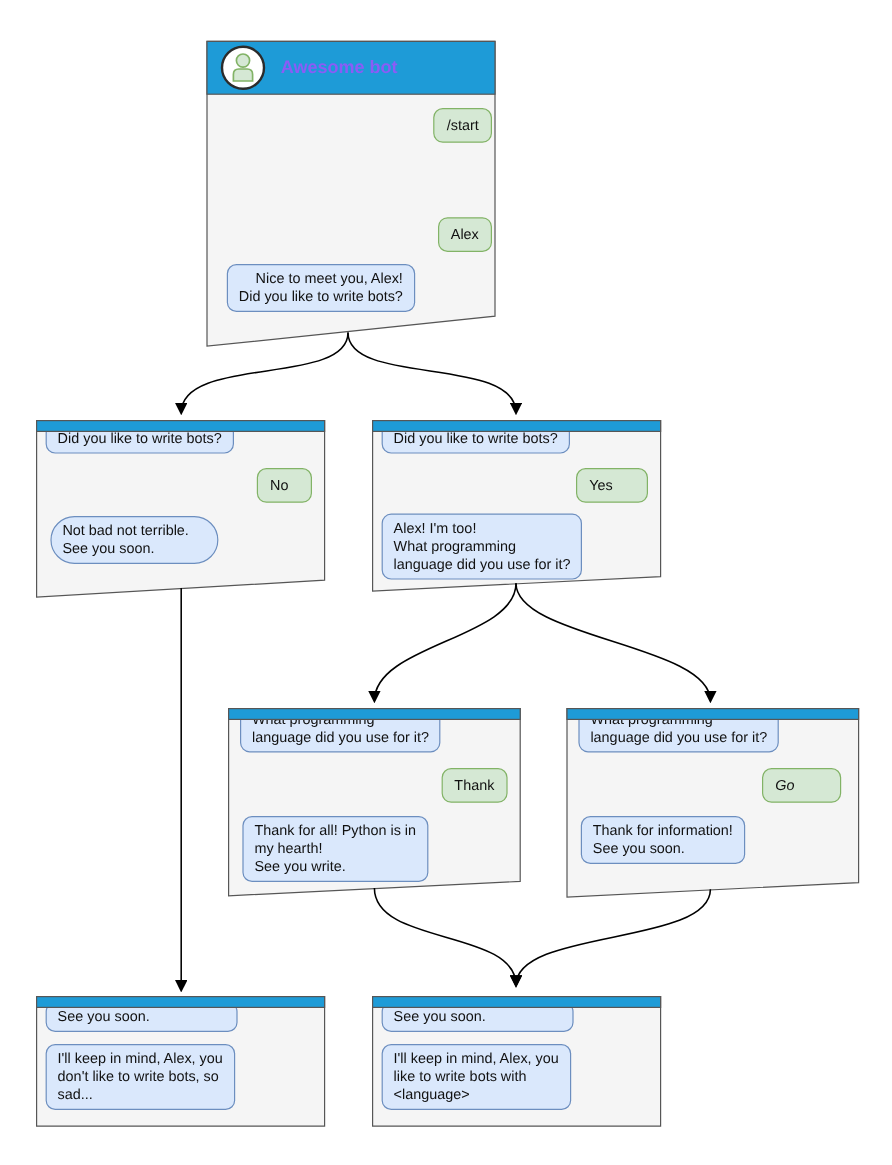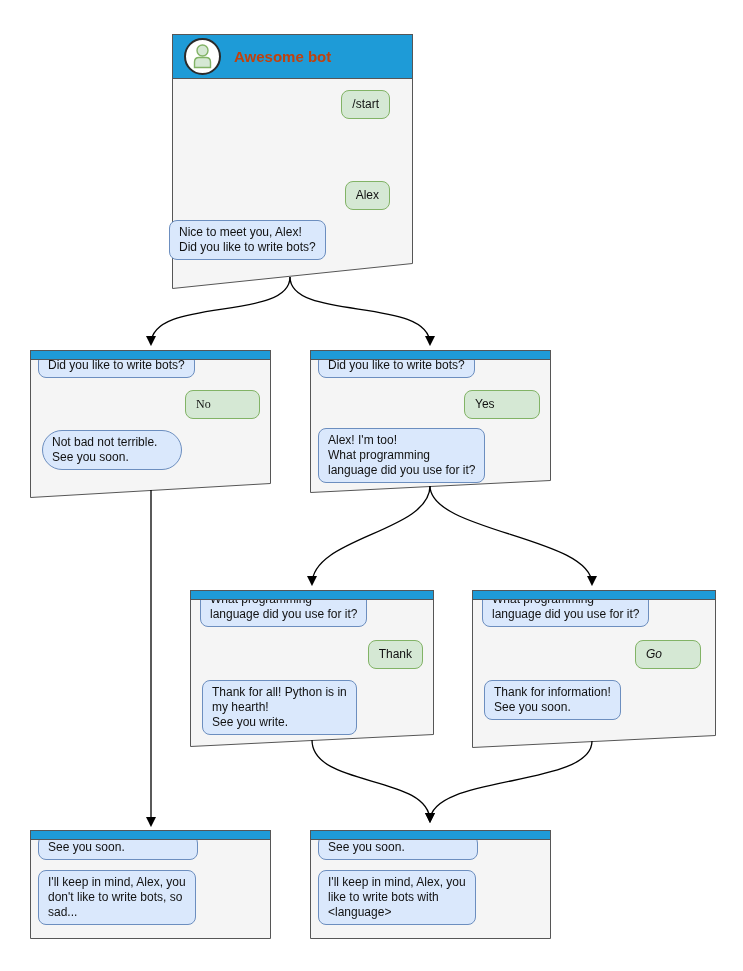--- a/index.html
+++ b/index.html
@@ -5,21 +5,21 @@
   html,body{margin:0;padding:0;background:#ffffff;}
   .stage{position:relative;width:743px;height:971px;background:#ffffff;
          font-family:"Liberation Sans",sans-serif;overflow:hidden;}
   svg.layer{position:absolute;left:0;top:0;z-index:0;}
   .content{position:absolute;overflow:hidden;z-index:1;}
   .bubble{position:absolute;font-size:12px;line-height:15px;color:#111111;
           white-space:pre-line;border-radius:8px;box-sizing:border-box;}
   .blue{background:#DAE8FC;border:1px solid #6C8EBF;padding:4px 9px;}
   .green{background:#D5E8D4;border:1px solid #82B366;padding:6px 10px;}
   .hdr-title{position:absolute;left:234px;top:34px;height:45px;z-index:1;
-             display:flex;align-items:center;color:#c2410c;font-weight:bold;
+             display:flex;align-items:center;color:#8b5cf6;font-weight:bold;
              font-size:15px;}
 </style>
 </head>
 <body>
 
 <div class="stage">
 
   <svg class="layer" width="743" height="971" viewBox="0 0 743 971">
     <defs>
       <marker id="ah" viewBox="0 0 10 10" refX="8" refY="5" markerWidth="8" markerHeight="8" orient="auto">
@@ -55,37 +55,37 @@
       <path d="M430,486 C430,532 312,537 312,584" marker-end="url(#ah)"></path>
       <path d="M430,486 C430,532 592,537 592,584" marker-end="url(#ah)"></path>
       <path d="M151,490 L151,825" marker-end="url(#ah)"></path>
       <path d="M312,740 C312,788 430,774 430,821" marker-end="url(#ah)"></path>
       <path d="M592,741 C592,788 430,774 430,821" marker-end="url(#ah)"></path>
     </g>
   </svg>
 
   <div class="hdr-title">Awesome bot</div>
 
-  <div class="content" style="left:160px;top:78px;width:240px;height:185px;">
+  <div class="content" style="left:180px;top:78px;width:240px;height:185px;">
     <div class="bubble green" style="right:10px;top:12px;">/start</div>
     <div class="bubble green" style="right:10px;top:103px;margin-left:48px;">Alex</div>
-    <div class="bubble blue" style="left:9px;top:142px;">Nice to meet you, Alex!
+    <div class="bubble blue" style="left:9px;top:142px;text-align:right;">Nice to meet you, Alex!
 Did you like to write bots?</div>
   </div>
 
   <div class="content" style="left:30px;top:360px;width:240px;height:123px;">
     <div class="bubble blue" style="left:8px;top:-7px;">Did you like to write bots?</div>
-    <div class="bubble green" style="right:10px;top:30px;width:75px;font-family:Liberation Serif, serif;">No</div>
+    <div class="bubble green" style="right:10px;top:30px;width:46px;">No</div>
     <div class="bubble blue" style="left:12px;top:70px;width:140px;border-radius:20px;">Not bad not terrible.
 See you soon.</div>
   </div>
 
   <div class="content" style="left:310px;top:360px;width:240px;height:124px;">
     <div class="bubble blue" style="left:8px;top:-7px;">Did you like to write bots?</div>
-    <div class="bubble green" style="right:10px;top:30px;width:76px;">Yes</div>
+    <div class="bubble green" style="right:10px;top:30px;width:60px;">Yes</div>
     <div class="bubble blue" style="left:8px;top:68px;">Alex! I'm too!
 What programming
 language did you use for it?</div>
   </div>
 
   <div class="content" style="left:190px;top:600px;width:243px;height:136px;">
     <div class="bubble blue" style="left:10px;top:-13px;">What programming
 language did you use for it?</div>
     <div class="bubble green" style="right:10px;top:40px;">Thank</div>
     <div class="bubble blue" style="left:12px;top:80px;">Thank for all! Python is in

